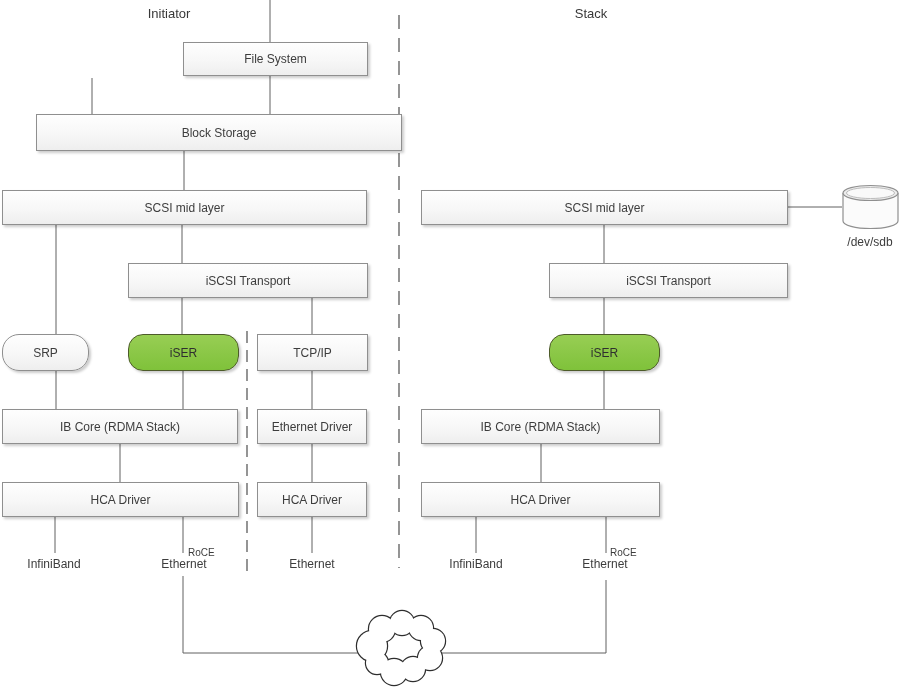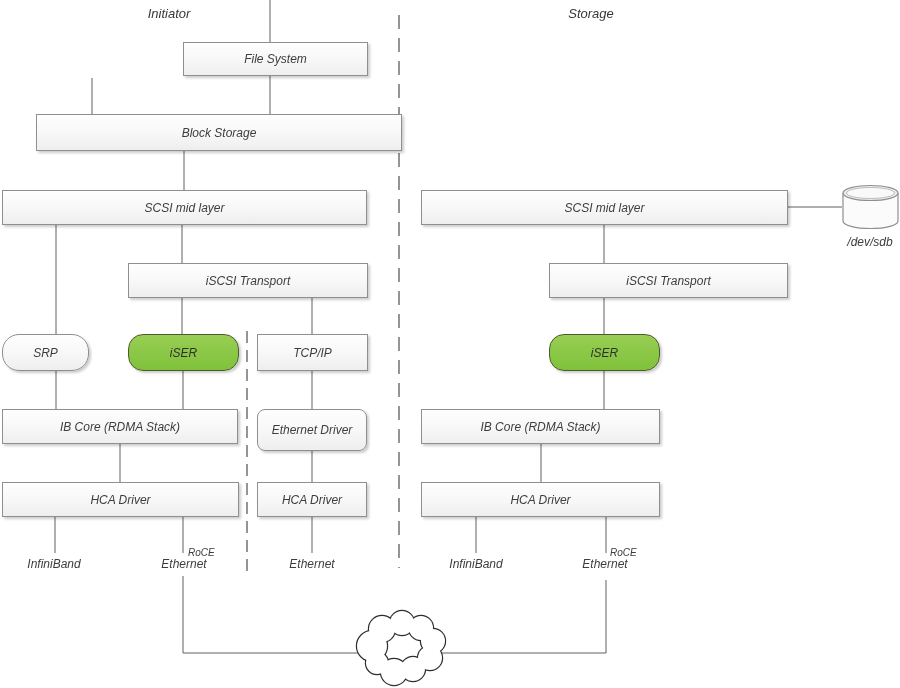--- a/index.html
+++ b/index.html
@@ -4,21 +4,20 @@
 <style>
   html, body { margin: 0; padding: 0; background: #ffffff; }
   #stage {
     position: relative;
     width: 900px;
     height: 688px;
     background: #ffffff;
     font-family: "Liberation Sans", sans-serif;
     color: #3d3d3d;
     overflow: hidden;
-    font-style: italic;
   }
   #wires {
     position: absolute;
     left: 0; top: 0;
     width: 900px; height: 688px;
     z-index: 0;
   }
   .node {
     position: absolute;
     box-sizing: border-box;
@@ -119,31 +118,31 @@
     </g>
 
     <g>
       <path d="M843 193 V221 A27.5 7.5 0 0 0 898 221 V193" fill="#fbfbfb" stroke="#8f8f8f" stroke-width="1.2"></path>
       <ellipse cx="870.5" cy="193" rx="27.5" ry="7.5" fill="#ececec" stroke="#8f8f8f" stroke-width="1.2"></ellipse>
       <ellipse cx="870.5" cy="193" rx="24" ry="5.5" fill="#f9f9f9" stroke="#bdbdbd" stroke-width="1"></ellipse>
     </g>
   </svg>
 
   <div class="lbl title" style="left:169px; top:6px;">Initiator</div>
-  <div class="lbl title" style="left:591px; top:6px;">Storage</div>
+  <div class="lbl title" style="left:591px; top:6px;">Stack</div>
 
   <div class="node" style="left:183px; top:42px; width:185px; height:34px;">File System</div>
   <div class="node" style="left:2px; top:114px; width:366px; height:37px;margin-left:34px;">Block Storage</div>
   <div class="node" style="left:2px; top:190px; width:365px; height:35px;">SCSI mid layer</div>
   <div class="node" style="left:128px; top:263px; width:240px; height:35px;">iSCSI Transport</div>
   <div class="node" style="left:2px; top:334px; width:87px; height:37px;border-radius:17px;">SRP</div>
   <div class="node green" style="left:128px; top:334px; width:111px; height:37px;">iSER</div>
   <div class="node" style="left:257px; top:334px; width:111px; height:37px;">TCP/IP</div>
   <div class="node" style="left:2px; top:409px; width:236px; height:35px;">IB Core (RDMA Stack)</div>
-  <div class="node" style="left:257px; top:409px; width:110px; height:42px;border-radius:8px;">Ethernet Driver</div>
+  <div class="node" style="left:257px; top:409px; width:110px; height:35px;">Ethernet Driver</div>
   <div class="node" style="left:2px; top:482px; width:237px; height:35px;">HCA Driver</div>
   <div class="node" style="left:257px; top:482px; width:110px; height:35px;">HCA Driver</div>
 
   <div class="lbl tiny" style="left:188px; top:521px;">RoCE</div>
   <div class="lbl" style="left:54px; top:557px;">InfiniBand</div>
   <div class="lbl" style="left:184px; top:557px;">Ethernet</div>
   <div class="lbl" style="left:312px; top:557px;">Ethernet</div>
 
   <div class="node" style="left:421px; top:190px; width:367px; height:35px;">SCSI mid layer</div>
   <div class="node" style="left:549px; top:263px; width:239px; height:35px;">iSCSI Transport</div>

